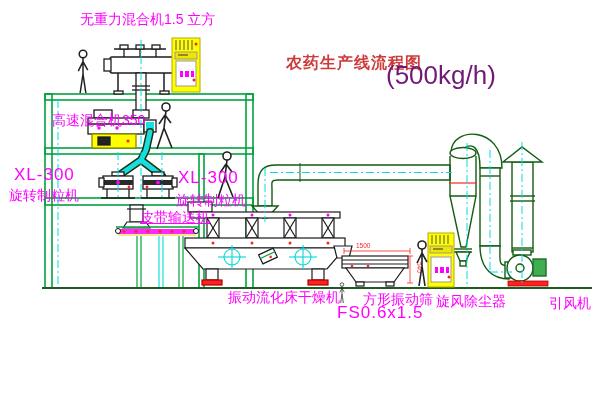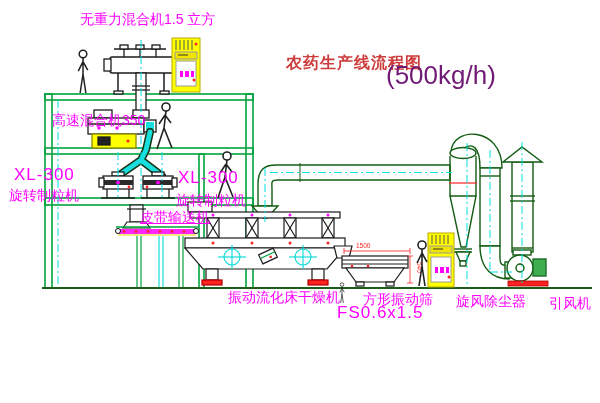--- a/index.html
+++ b/index.html
@@ -321,16 +321,16 @@
 <div class="label lbl-s" style="left:80px;top:12px;">无重力混合机1.5 立方</div>
 <div class="label lbl-s" style="left:52px;top:105px;margin-top:8px;">高速混合机350</div>
 <div class="label lbl-m" style="left:14px;top:166px;">XL-300</div>
 <div class="label lbl-s" style="left:9px;top:188px;">旋转制粒机</div>
 <div class="label lbl-m" style="left:178px;top:169px;">XL-300</div>
 <div class="label lbl-s" style="left:176px;top:193px;">旋转制粒机</div>
 <div class="label lbl-s" style="left:140px;top:210px;text-decoration:underline;">皮带输送机</div>
 <div class="label lbl-s" style="left:228px;top:290px;text-align:center;">振动流化床干燥机</div>
 <div class="label lbl-s" style="left:343px;top:292px;margin-left:20px;">方形振动筛</div>
 <div class="label lbl-m" style="left:337px;top:304px;">FS0.6x1.5</div>
-<div class="label lbl-s" style="left:456px;top:294px;">旋风除尘器</div>
+<div class="label lbl-s" style="left:436px;top:294px;">旋风除尘器</div>
 <div class="label lbl-s" style="left:505px;top:296px;margin-left:44px;">引风机</div>
 
 </div>
 
 </body></html>

